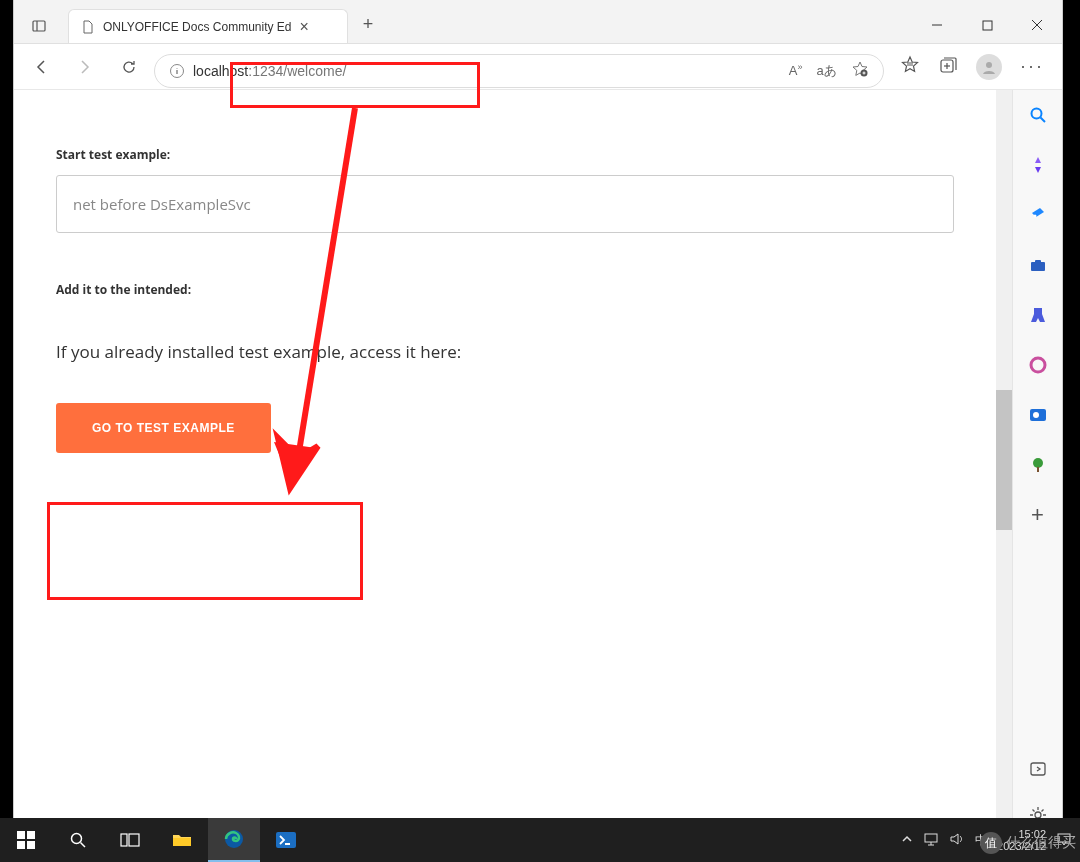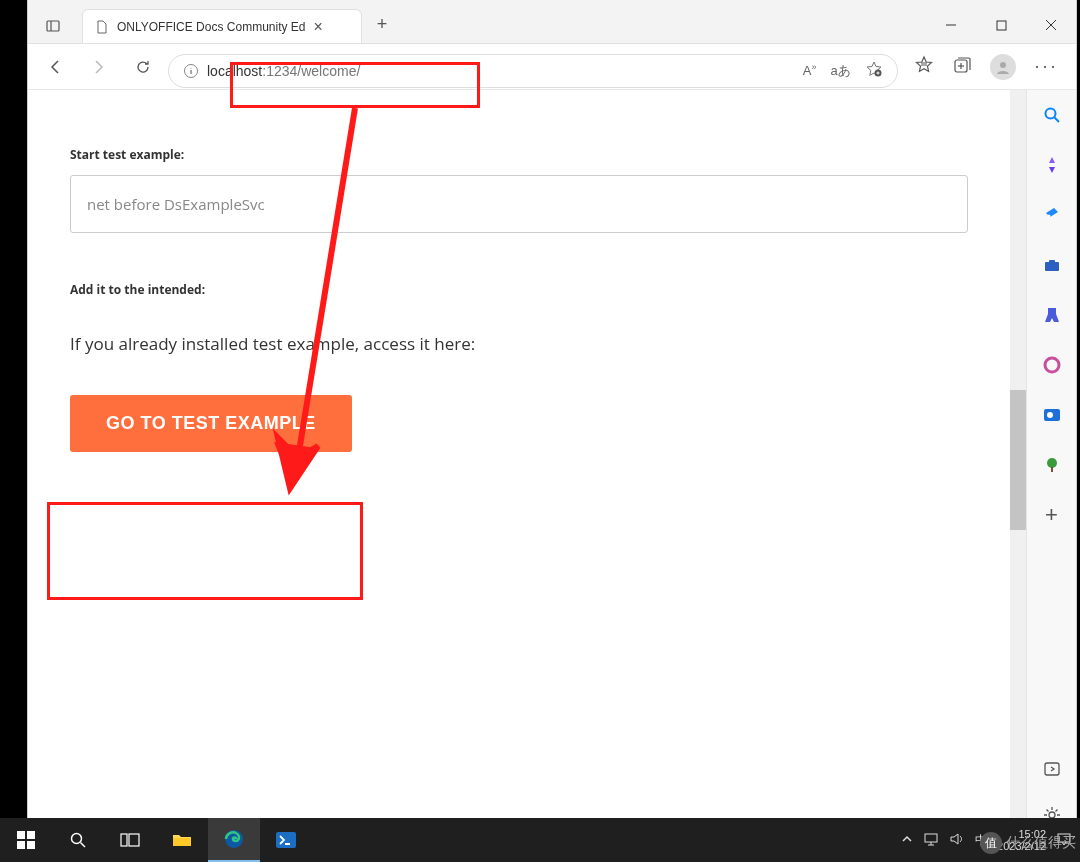--- a/index.html
+++ b/index.html
@@ -1,38 +1,38 @@
 <!DOCTYPE html>
 <html><head>
 <meta charset="utf-8">
 <style>
 * { margin: 0; padding: 0; box-sizing: border-box; }
 body { font-family: "Segoe UI", Arial, sans-serif; width: 1080px; height: 862px; background: #000; overflow: hidden; position: relative; }
-.browser-window { position: absolute; top: 0; left: 28px; width: 1048px; height: 840px; background: #fff; display: flex; flex-direction: column; box-shadow: 0 0 0 1px #ccc; }
+.browser-window { position: absolute; top: 0; left: 14px; width: 1048px; height: 840px; background: #fff; display: flex; flex-direction: column; box-shadow: 0 0 0 1px #ccc; }
 .titlebar { height: 44px; background: #f3f3f3; display: flex; align-items: flex-end; border-bottom: 1px solid #e0e0e0; }
 .tab-actions { width: 50px; height: 34px; display:flex; align-items:center; justify-content:center; }
 .tab { height: 34px; background: #fff; border-radius: 6px 6px 0 0; display: flex; align-items: center; padding: 0 10px 0 12px; gap: 8px; font-size: 12px; color: #333; width: 280px; margin-left: 4px; border: 1px solid #e0e0e0; border-bottom: none; }
 .tab .close { font-size: 16px; color: #555; }
 .new-tab { width: 40px; text-align: center; font-size: 18px; color: #555; height: 34px; line-height:30px; }
 .win-controls { margin-left: auto; display: flex; }
 .win-btn { width: 50px; height: 36px; display: flex; align-items: center; justify-content: center; color: #333; font-size: 14px; }
 .toolbar { height: 46px; display: flex; align-items: center; padding: 0 8px; gap: 6px; border-bottom: 1px solid #e8e8e8; }
 .nav-btn { width: 38px; height: 32px; display:flex; align-items:center; justify-content:center; color:#555; border-radius:4px; }
 .nav-btn.disabled { color: #bbb; }
 .address-bar { flex: 1; height: 34px; background: #fff; border: 1px solid #ddd; border-radius: 17px; display: flex; align-items: center; padding: 0 14px; gap: 8px; font-size: 14px; color: #777; margin-top: 8px; }
 .address-bar .url-dark { color: #333; }
 .addr-actions { display:flex; gap:14px; align-items:center; color:#666; font-size:13px; }
 .toolbar-right { display:flex; gap:18px; align-items:center; padding: 0 10px; color:#555; }
 .avatar { width:26px; height:26px; border-radius:50%; background:#ddd; display:flex; align-items:center; justify-content:center; color:#888; }
 .content-row { flex:1; display:flex; overflow:hidden; }
 .page { flex:1; overflow-y:auto; padding: 0 42px 20px 42px; color:#333; font-family: "Open Sans", Arial, sans-serif; position:relative; }
 .page h4 { font-size: 12px; font-weight:700; margin-top: 28px; margin-bottom: 12px; color:#333; }
 .code-box { border:1px solid #ccc; border-radius:3px; padding: 18px 16px; color:#888; font-size:15px; margin-bottom: 8px; }
-.page p { font-size: 17px; color:#333; line-height:1.6; margin-top: 32px; }
-.cta-btn { display:inline-block; background:#ff6f3d; color:#fff; font-weight:600; letter-spacing:0.5px; font-size:18px; padding: 18px 36px; border:none; border-radius:3px; margin-top: 38px; }
+.page p { font-size: 17px; color:#333; line-height:1.6; margin-top: 40px; }
+.cta-btn { display:inline-block; background:#ff6f3d; color:#fff; font-weight:600; letter-spacing:0.5px; font-size:12px; padding: 18px 36px; border:none; border-radius:3px; margin-top: 38px; }
 .edge-sidebar { width: 50px; background:#f8f8f8; border-left:1px solid #e5e5e5; display:flex; flex-direction:column; align-items:center; padding-top:14px; gap:28px; color:#555; }
 .edge-sidebar .icon { width:22px; height:22px; display:flex; align-items:center; justify-content:center; font-size:18px; }
 .pg-scrollbar { width:16px; background:#f0f0f0; position:relative; }
 .pg-thumb { position:absolute; top: 300px; width:100%; height:140px; background:#c4c4c4; }
 .taskbar { position:absolute; bottom:0; left:0; width:1080px; height:44px; background:#1f1f1f; display:flex; align-items:center; color:#fff; }
 .taskbar .tb-item { width:52px; height:44px; display:flex; align-items:center; justify-content:center; }
 .taskbar .tb-active { background:#3a3a3a; border-bottom:2px solid #83beec; }
 .taskbar .tray { margin-left:auto; display:flex; align-items:center; gap:10px; padding-right:8px; font-size:12px; color:#ddd; }
 .tray .clock { text-align:right; line-height:1.1; font-size:11px; }
 .watermark { position:absolute; right:4px; bottom:8px; color:#aaa; font-size:14px; display:flex; align-items:center; gap:4px; pointer-events:none; }

